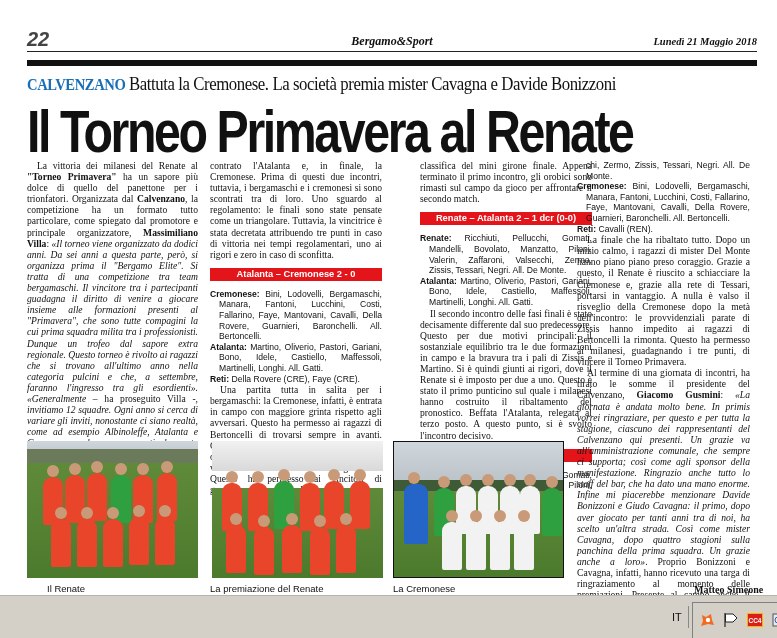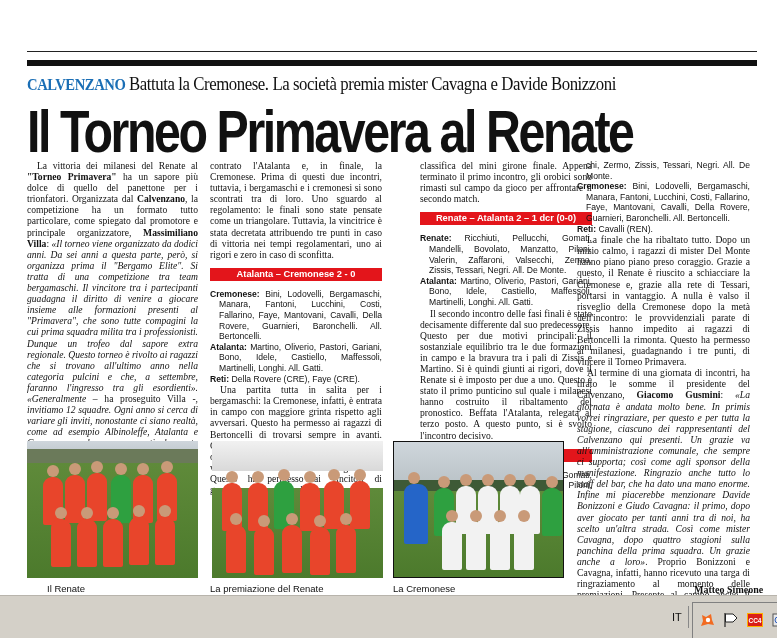--- a/index.html
+++ b/index.html
@@ -61,20 +61,25 @@
   .ic-avast { left: 6px; }
   .ic-flag { left: 30px; }
   .ic-cc { left: 54px; }
   .ic-misc { left: 78px; }
 </style>
 </head>
 <body>
 
 <div class="page">
 
+  <div class="masthead">
+    <span class="page-num">22</span>
+    <span class="paper-name">Bergamo&amp;Sport</span>
+    <span class="paper-date">Lunedì 21 Maggio 2018</span>
+  </div>
   <div class="rule-thin"></div>
   <div class="rule-thick"></div>
 
   <div class="kicker">
     <span class="loc">CALVENZANO</span><span> Battuta la Cremonese. La società premia mister Cavagna e Davide Bonizzoni</span>
   </div>
   <div class="headline">Il Torneo Primavera al Renate</div>
 
   <div class="col col1">
     <p><span>La vittoria dei milanesi del Renate al </span><span class="b">"Torneo Primavera"</span><span> ha un sapore più dolce di quello del panettone per i trionfatori. Organizzata dal </span><span class="b">Calvenzano</span><span>, la competizione ha un formato tutto particolare, come spiegato dal promotore e principale organizzatore, </span><span class="b">Massimiliano Villa</span><span>: </span><span class="it">«Il torneo viene organizzato da dodici anni. Da sei anni a questa parte, però, si organizza prima il "Bergamo Elite". Si tratta di una competizione tra team bergamaschi. Il vincitore tra i partecipanti guadagna il diritto di venire a giocare insieme alle formazioni presenti al "Primavera", che sono tutte compagini la cui prima squadra milita tra i professionisti. Dunque un trofeo dal sapore extra regionale. Questo torneo è rivolto ai ragazzi che si trovano all'ultimo anno nella categoria pulcini e che, a settembre, faranno l'ingresso tra gli esordienti». «Generalmente</span><span> – ha proseguito Villa -, </span><span class="it">invitiamo 12 squadre. Ogni anno si cerca di variare gli inviti, nonostante ci siano realtà, come ad esempio Albinoleffe, Atalanta e Cremonese, che sono particolarmente affezionate a noi. Quest'anno in effetti ci sono state Spal, Empoli e Venezia»</span><span>. Come accennato in apertura, la formazione milanese del Renate si è classificata prima. Dopo aver vinto entrambi i gironi eliminatori, i ragazzi meneghini hanno in-</span></p>

